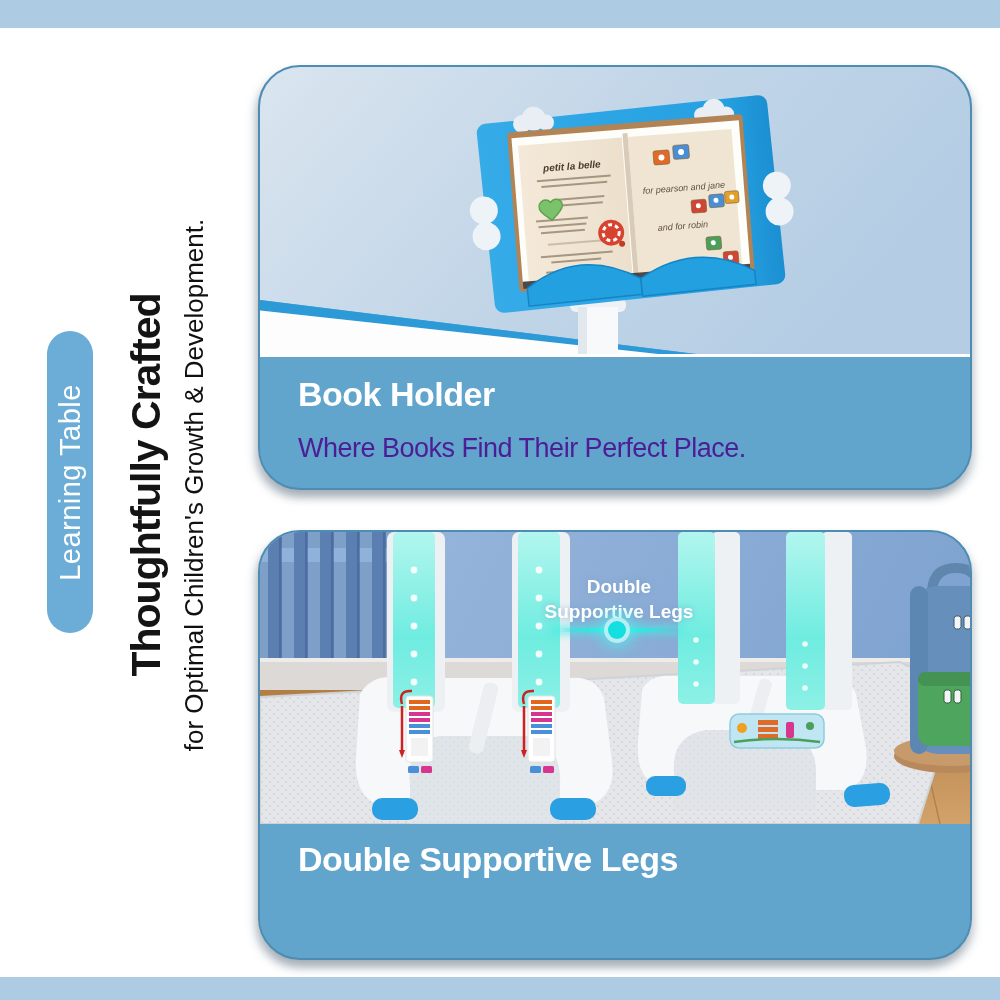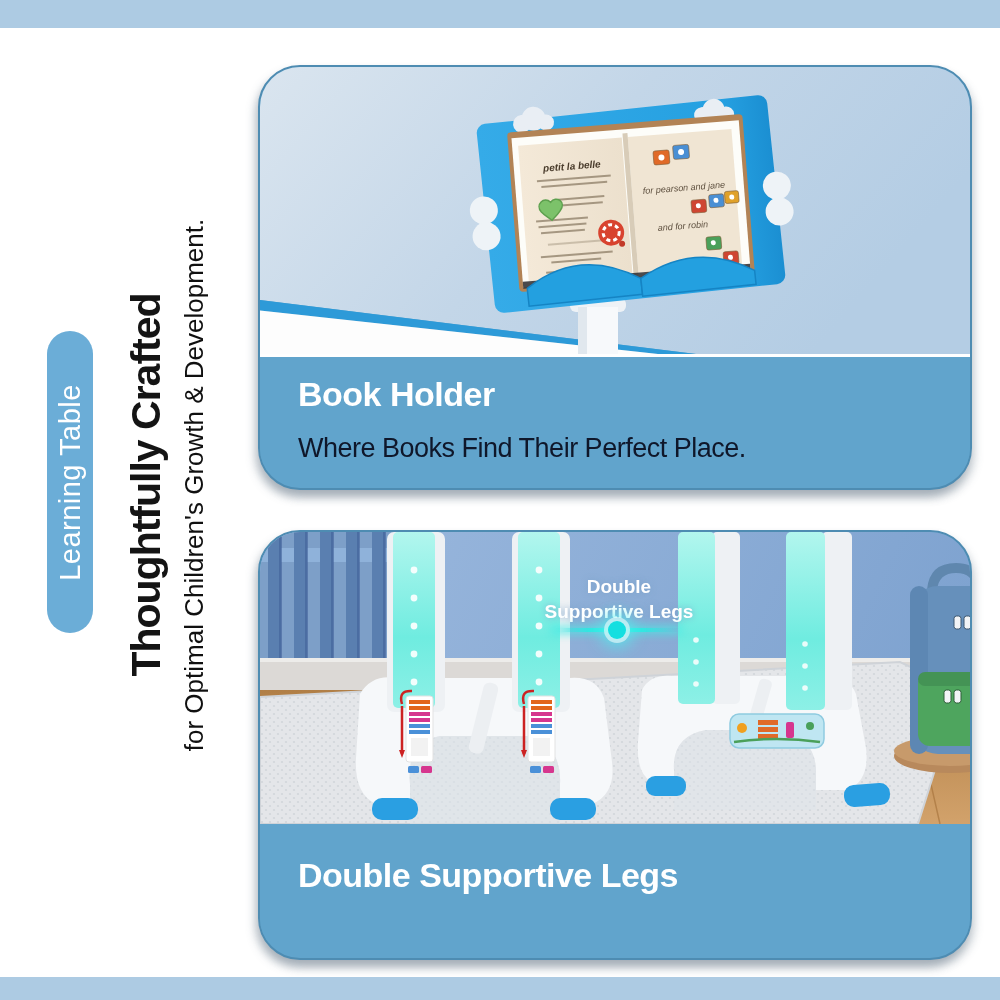--- a/index.html
+++ b/index.html
@@ -23,23 +23,23 @@
   .card{position:absolute;left:258px;width:714px;border-radius:42px;overflow:hidden;
         border:2px solid #4e8cb2;box-shadow:-3px 7px 10px rgba(70,90,110,.35),3px 7px 10px rgba(70,90,110,.22);
         background:#61a4cc;box-sizing:border-box;}
   .card.card-top{top:65px;height:425px;}
   .card.card-bottom{top:530px;height:430px;}
   .photo{position:absolute;left:0;top:0;width:100%;overflow:hidden;}
   .photo.p1{height:287px;border-bottom:3px solid #ffffff;}
   .photo.p2{height:368px;}
   .band{position:absolute;left:0;right:0;bottom:15px;background:#61a4cc;}
   .band.b1{top:290px;}
-  .band.b2{top:292px;margin-top:16px;}
+  .band.b2{top:292px;}
   .band .card-title{position:absolute;left:38px;color:#ffffff;font-size:34px;font-weight:bold;letter-spacing:-.5px;white-space:nowrap;}
-  .band .card-desc{position:absolute;left:38px;color:#0f172a;font-size:27px;letter-spacing:-.5px;white-space:nowrap;}
+  .band .card-desc{position:absolute;left:38px;color:#4c1d95;font-size:27px;letter-spacing:-.5px;white-space:nowrap;}
   .b1 .card-title{top:18px;}
   .b1 .card-desc{top:76px;}
   .b2 .card-title{top:16px;}
   .b2 .card-desc{top:72px;}
 
   
   .callout-text{position:absolute;left:279px;top:42px;width:160px;text-align:center;color:#ffffff;
                 font-size:19px;font-weight:bold;line-height:25px;text-shadow:0 0 6px rgba(120,160,200,.8);}
   .callout-line{position:absolute;left:292px;top:96px;width:128px;height:4px;border-radius:2px;
                 background:linear-gradient(90deg,rgba(60,235,230,.25),#2fe8e2 30%,#2fe8e2 70%,rgba(60,235,230,.25));

